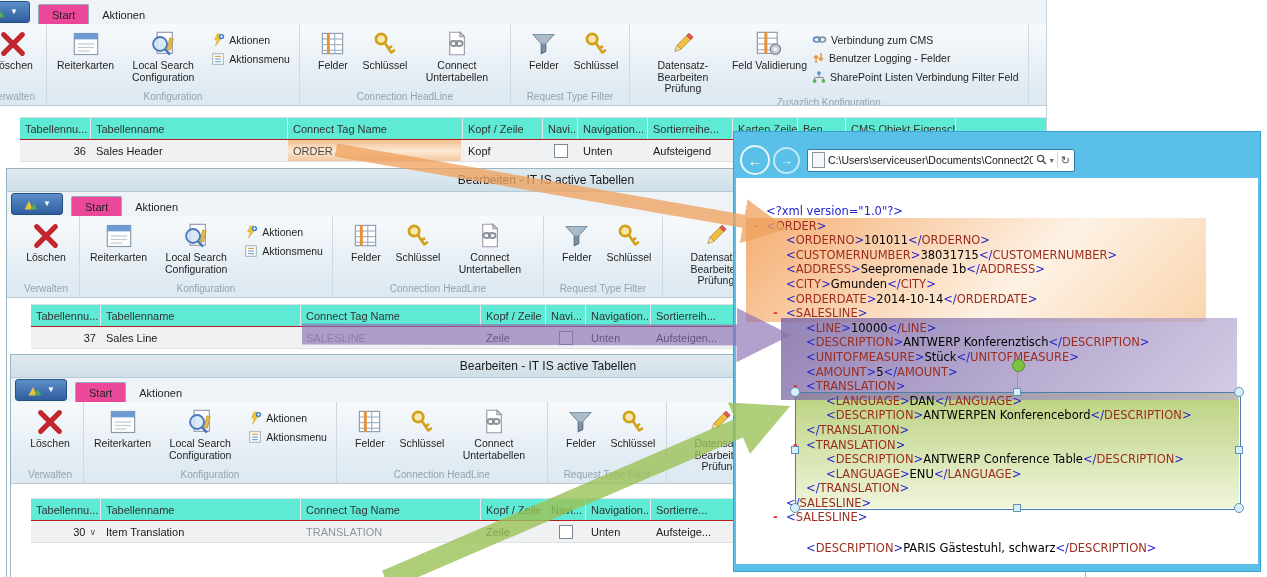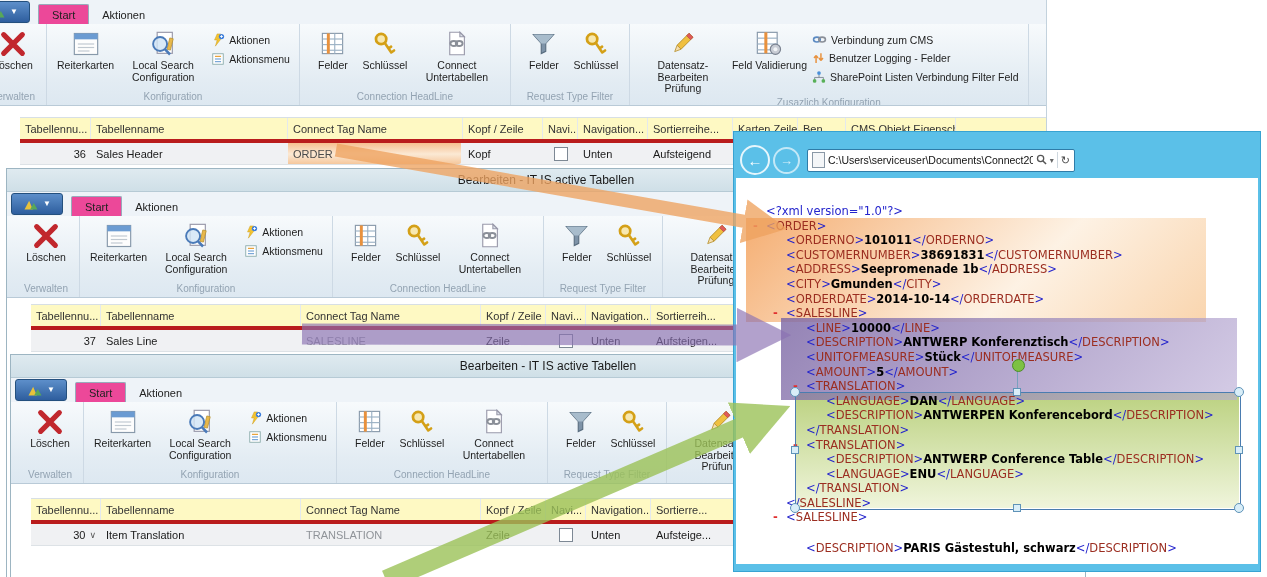--- a/index.html
+++ b/index.html
@@ -22,21 +22,21 @@
 .rgroup{display:flex;flex-direction:column;padding:2px 7px 0;border-right:1px solid #cdd9e4;}
 .ritems{display:flex;flex:1;align-items:flex-start;}
 .rbig{display:flex;flex-direction:column;align-items:center;max-width:86px;min-width:46px;padding:1px 3px;}
 .rbigicon{height:33px;display:flex;align-items:center;}
 .rbl{font-size:10.5px;line-height:11.5px;text-align:center;color:#1e1e1e;}
 .rstack{display:flex;flex-direction:column;gap:5px;padding:7px 2px 0;}
 .rsmall{display:flex;align-items:center;gap:4px;font-size:10.5px;color:#1e1e1e;white-space:nowrap;}
 .rglabel{font-size:10px;color:#93a3b2;text-align:center;padding:1px 0 3px;white-space:nowrap;}
 .icon svg{display:block;}
 .table{position:absolute;font-size:11px;}
-.thead{display:flex;height:21px;background:#fef9c3;border-top:1px solid #d7dfe5;border-bottom:4px solid #b91c1c;}
+.thead{display:flex;height:21px;background:#5eead4;border-top:1px solid #d7dfe5;border-bottom:1px solid #b91c1c;}
 .th{display:flex;align-items:center;padding:0 5px;border-right:1px solid #e4e9ed;color:#333;
   overflow:hidden;white-space:nowrap;}
 .trow{display:flex;height:21px;background:#f0f1f3;border-bottom:1px solid #dde2e6;}
 .td{display:flex;align-items:center;padding:0 5px;overflow:hidden;white-space:nowrap;color:#1a1a1a;position:relative;}
 .td.num{justify-content:flex-end;}
 .tagtext{color:#8f9398;}
 #table1 .tagtext{color:#4a4a4a;}
 .hl-orange{position:absolute;left:-2px;top:-1px;right:2px;bottom:0;border-radius:2px;
   background:linear-gradient(#f6bc8a,#fbe9d4 55%,#f5c79c);}
 .hl-orange+ .tagtext{position:relative;}
@@ -53,21 +53,21 @@
 #addr .path{flex:1;overflow:hidden;white-space:nowrap;color:#111;}
 .docicon{width:11px;height:14px;background:#f4f6f8;border:1px solid #8a98a6;flex:0 0 auto;}
 .addrbtn{color:#444;font-size:11px;flex:0 0 auto;}
 .addrsep{width:1px;height:16px;background:#cfd8df;flex:0 0 auto;}
 #ie-content{position:absolute;left:2px;right:2px;top:46px;bottom:7px;background:#fff;overflow:hidden;}
 .xml{position:absolute;left:0;top:0;font-size:11.5px;line-height:14.6px;font-family:"DejaVu Sans",sans-serif;
   padding:26px 0 0 30px;z-index:4;white-space:nowrap;}
 .xline{position:relative;}
 .xb{color:#2424cc;}
 .xt{color:#9b2d20;}
-.xv{color:#000;font-weight:700;text-align:right;}
+.xv{color:#000;font-weight:400;text-align:right;}
 .xpi{color:#2424cc;}
 .xm{position:absolute;color:#e03030;font-weight:700;}
 .ov{position:absolute;z-index:1;}
 #ov-order{left:10px;top:40px;width:460px;height:104px;
   background:linear-gradient(135deg,rgba(243,160,90,.85),rgba(252,231,206,.55) 60%,rgba(247,195,140,.7));}
 #ov-sales{left:45px;top:140px;width:456px;height:82px;z-index:3;
   background:linear-gradient(135deg,rgba(125,104,165,.82),rgba(186,172,214,.62));}
 #ov-trans{left:59px;top:214px;width:444px;height:116px;z-index:2;
   background:linear-gradient(rgba(175,201,105,.85),rgba(238,244,216,.9));}
 #selbox{position:absolute;left:59px;top:214px;width:444px;height:116px;border:1px solid #4a7cb0;z-index:5;}
@@ -860,21 +860,21 @@
       </div>
     </div>
     <div id="ie-content">
       <div class="ov" id="ov-order"></div>
       <div class="ov" id="ov-trans"></div>
       <div class="ov" id="ov-sales"></div>
       <div class="xml" id="xml">
           <div class="xline" style="padding-left: 0px;"><span class="xpi">&lt;?xml version="1.0"?&gt;</span></div>
           <div class="xline" style="padding-left: 0px;"><span class="xm" style="left: -13px;">-</span><span class="xb">&lt;</span><span class="xt">ORDER</span><span class="xb">&gt;</span></div>
           <div class="xline" style="padding-left: 20px;"><span class="xb">&lt;</span><span class="xt">ORDERNO</span><span class="xb">&gt;</span><span class="xv">101011</span><span class="xb">&lt;/</span><span class="xt">ORDERNO</span><span class="xb">&gt;</span></div>
-          <div class="xline" style="padding-left: 20px;"><span class="xb">&lt;</span><span class="xt">CUSTOMERNUMBER</span><span class="xb">&gt;</span><span class="xv">38691831</span><span class="xb">&lt;/</span><span class="xt">CUSTOMERNUMBER</span><span class="xb">&gt;</span></div>
+          <div class="xline" style="padding-left: 20px;"><span class="xb">&lt;</span><span class="xt">CUSTOMERNUMBER</span><span class="xb">&gt;</span><span class="xv">38031715</span><span class="xb">&lt;/</span><span class="xt">CUSTOMERNUMBER</span><span class="xb">&gt;</span></div>
           <div class="xline" style="padding-left: 20px;"><span class="xb">&lt;</span><span class="xt">ADDRESS</span><span class="xb">&gt;</span><span class="xv">Seepromenade 1b</span><span class="xb">&lt;/</span><span class="xt">ADDRESS</span><span class="xb">&gt;</span></div>
           <div class="xline" style="padding-left: 20px;"><span class="xb">&lt;</span><span class="xt">CITY</span><span class="xb">&gt;</span><span class="xv">Gmunden</span><span class="xb">&lt;/</span><span class="xt">CITY</span><span class="xb">&gt;</span></div>
           <div class="xline" style="padding-left: 20px;"><span class="xb">&lt;</span><span class="xt">ORDERDATE</span><span class="xb">&gt;</span><span class="xv">2014-10-14</span><span class="xb">&lt;/</span><span class="xt">ORDERDATE</span><span class="xb">&gt;</span></div>
           <div class="xline" style="padding-left: 20px;"><span class="xm" style="left: 7px;">-</span><span class="xb">&lt;</span><span class="xt">SALESLINE</span><span class="xb">&gt;</span></div>
           <div class="xline" style="padding-left: 40px;"><span class="xb">&lt;</span><span class="xt">LINE</span><span class="xb">&gt;</span><span class="xv">10000</span><span class="xb">&lt;/</span><span class="xt">LINE</span><span class="xb">&gt;</span></div>
           <div class="xline" style="padding-left: 40px;"><span class="xb">&lt;</span><span class="xt">DESCRIPTION</span><span class="xb">&gt;</span><span class="xv">ANTWERP Konferenztisch</span><span class="xb">&lt;/</span><span class="xt">DESCRIPTION</span><span class="xb">&gt;</span></div>
           <div class="xline" style="padding-left: 40px;"><span class="xb">&lt;</span><span class="xt">UNITOFMEASURE</span><span class="xb">&gt;</span><span class="xv">Stück</span><span class="xb">&lt;/</span><span class="xt">UNITOFMEASURE</span><span class="xb">&gt;</span></div>
           <div class="xline" style="padding-left: 40px;"><span class="xb">&lt;</span><span class="xt">AMOUNT</span><span class="xb">&gt;</span><span class="xv">5</span><span class="xb">&lt;/</span><span class="xt">AMOUNT</span><span class="xb">&gt;</span></div>
           <div class="xline" style="padding-left: 40px;"><span class="xm" style="left: 27px;">-</span><span class="xb">&lt;</span><span class="xt">TRANSLATION</span><span class="xb">&gt;</span></div>
           <div class="xline" style="padding-left: 60px;"><span class="xb">&lt;</span><span class="xt">LANGUAGE</span><span class="xb">&gt;</span><span class="xv">DAN</span><span class="xb">&lt;/</span><span class="xt">LANGUAGE</span><span class="xb">&gt;</span></div>

